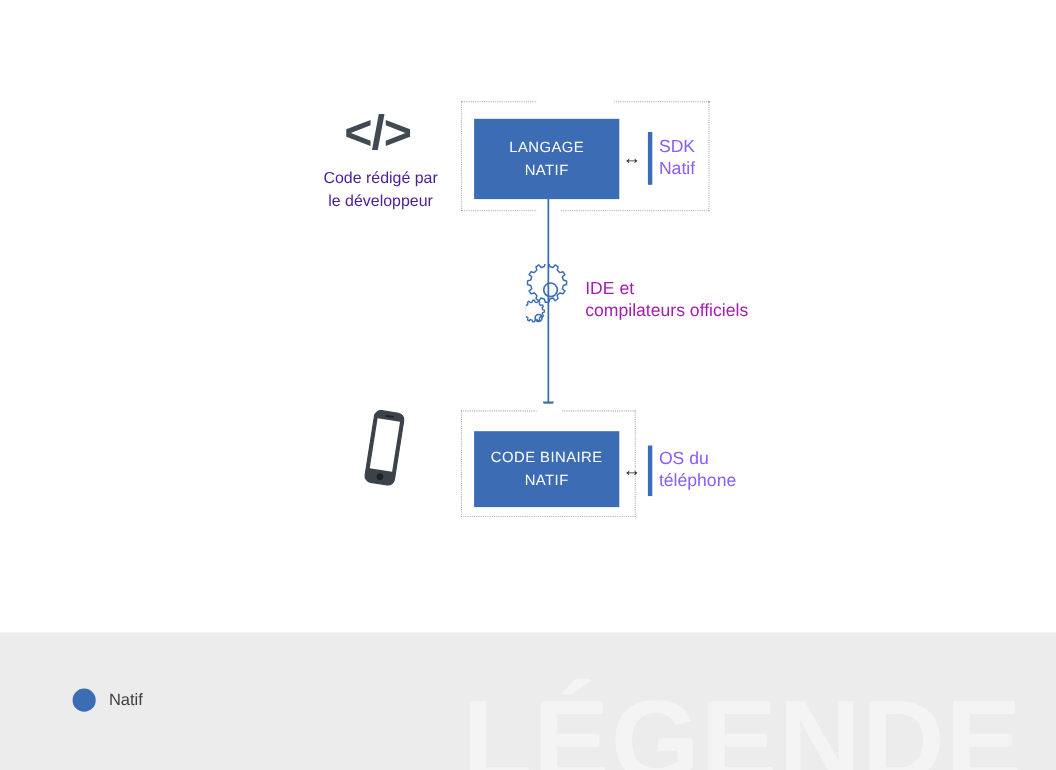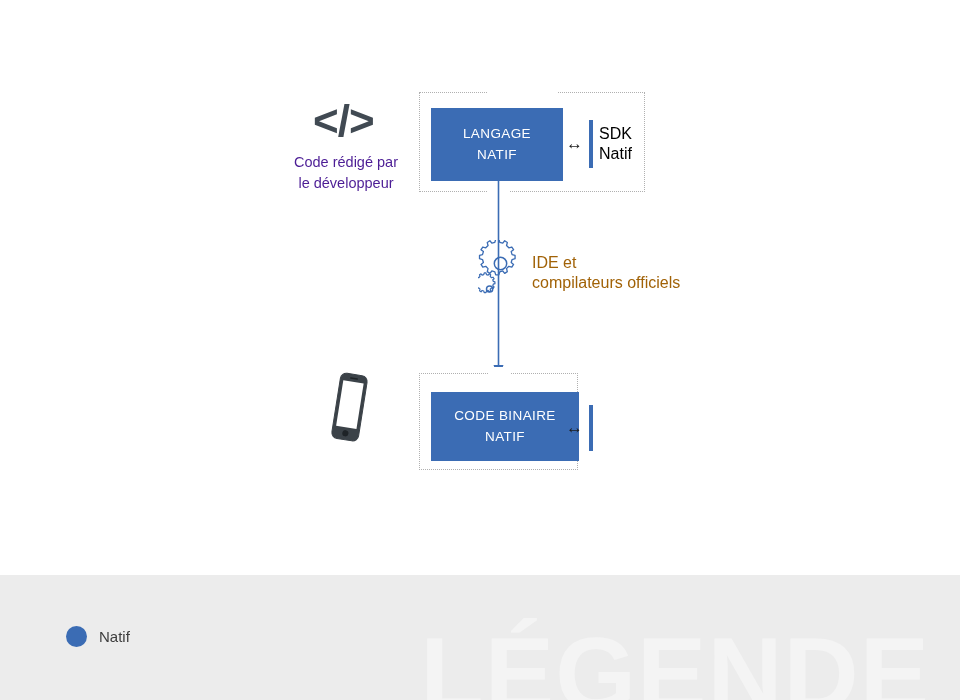--- a/index.html
+++ b/index.html
@@ -102,21 +102,21 @@
     flex: 0 0 auto;
     margin-top: -1px;
   }
   .blue-bar {
     width: 4px;
     background: #3b6cb4;
     flex: 0 0 auto;
   }
   .annot-text {
     font-size: 16px;
-    color: #000000;
+    color: #8b5cf6;
     line-height: 1.28;
     white-space: pre-line;
   }
 
   
   .caption {
     position: absolute;
     font-size: 14.5px;
     color: #4c1d95;
     line-height: 1.45;
@@ -135,21 +135,21 @@
     font-family: "Liberation Sans", sans-serif;
   }
   .phone-icon { position: absolute; }
 
   
   .flow-arrow { position: absolute; }
   .gears { position: absolute; }
   .process-text {
     position: absolute;
     font-size: 16px;
-    color: #a16207;
+    color: #a21caf;
     line-height: 1.28;
     white-space: pre-line;
   }
 </style>
 </head>
 <body>
 
 <div id="stage">
 
   <div class="code-icon" style="left:313px; top:99px;">&lt;/&gt;</div>
@@ -208,26 +208,28 @@
       <circle cx="27.5" cy="62.5" r="3.1" fill="#1e2327"></circle>
       <rect x="23.5" y="6.3" width="8" height="1.6" rx="0.8" fill="#1e2327"></rect>
     </g>
   </svg>
 
 
   <div class="dotted-box" style="left:419px; top:373px; width:159px; height:97px;"></div>
 
   <div class="abs" style="left:488px; top:367px; width:22px; height:12px; background:#ffffff;"></div>
 
-  <div class="blue-box" style="left:431px; top:392px; width:148px; height:69px;">CODE BINAIRE
+  <div class="blue-box" style="left:431px; top:392px; width:132px; height:69px;">CODE BINAIRE
 NATIF</div>
 
   <div class="side-annot" style="left:566px; top:405px;">
     <span class="dbl-arrow">↔</span>
     <span class="blue-bar" style="height:46px;"></span>
+    <span class="annot-text">OS du
+téléphone</span>
   </div>
 
   <div class="legend-band">
     <div class="legend-watermark">LÉGENDE</div>
   </div>
 
   <div class="legend-entry">
     <span class="legend-dot"></span>
     <span class="legend-label">Natif</span>
   </div>

